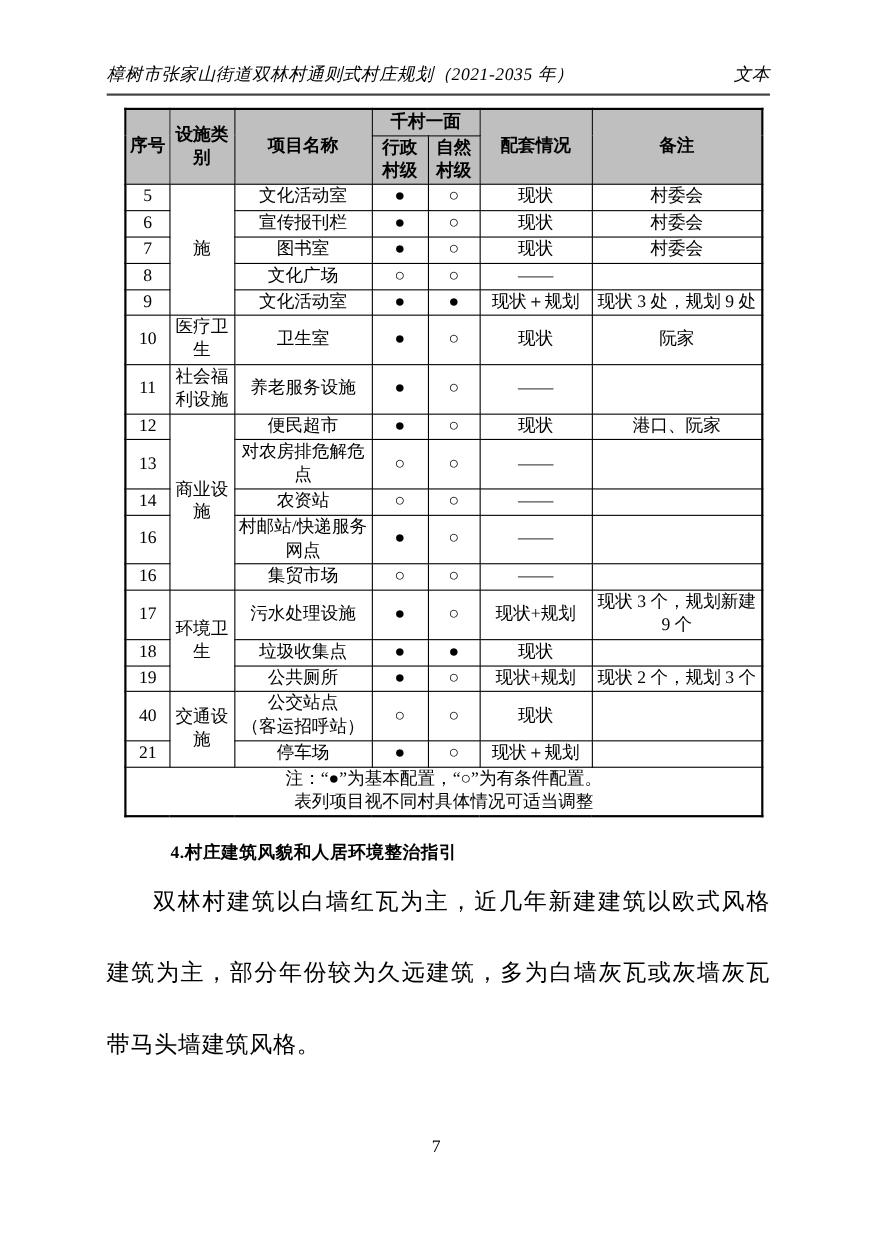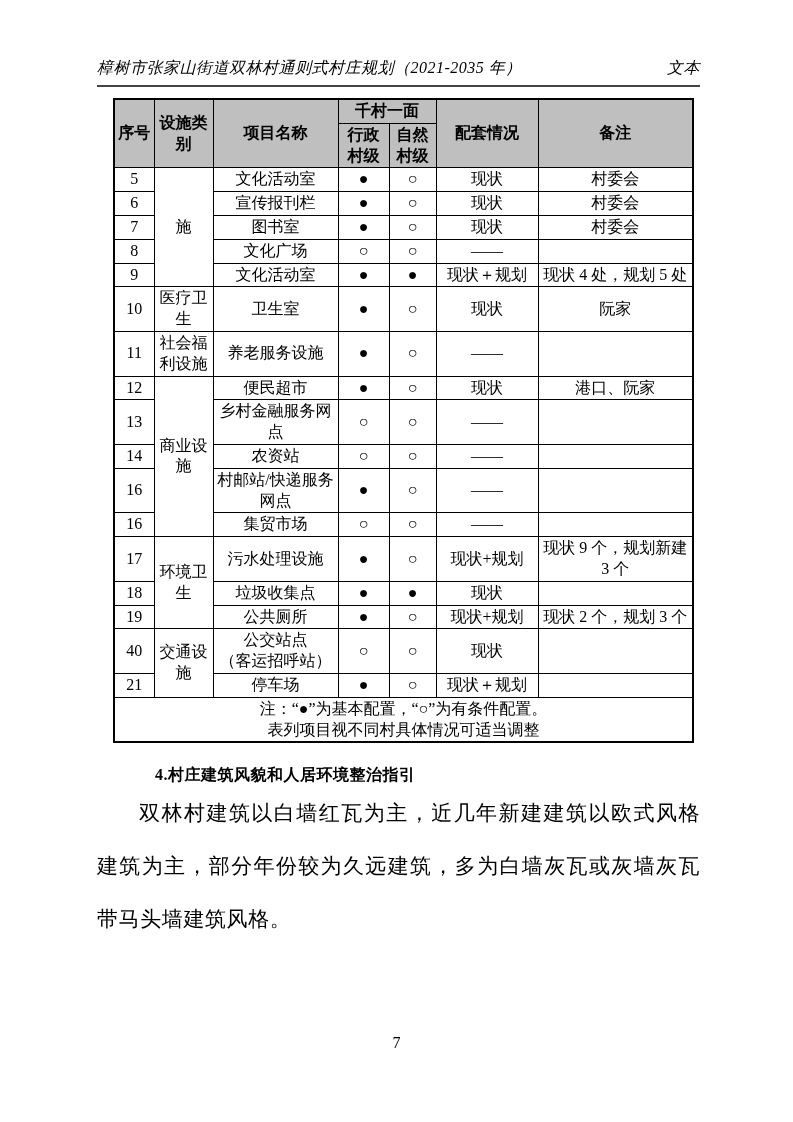--- a/index.html
+++ b/index.html
@@ -65,21 +65,21 @@
   
   .section-heading {
     font-weight: bold;
     font-size: 16px;
     margin: 22px 0 0 58px;
     letter-spacing: 0.5px;
   }
   .bodytext { width: 603px; margin-top: 1px; }
   .bodytext p {
     font-size: 21px;
-    line-height: 53px;
+    line-height: 65px;
     text-align: justify;
     text-justify: inter-character;
     text-indent: 2em;
     letter-spacing: 0.6px;
     white-space: normal;
   }
   
   .pagenum {
     position: absolute;
     top: 1034px; left: 0;
@@ -158,21 +158,21 @@
         <td class="mark">○</td>
         <td>——</td>
         <td></td>
       </tr>
       <tr>
         <td>9</td>
         <td>文化活动室</td>
         <td class="mark">●</td>
         <td class="mark">●</td>
         <td>现状＋规划</td>
-        <td>现状 4 处，规划 5 处</td>
+        <td>现状 3 处，规划 9 处</td>
       </tr>
       <tr>
         <td>10</td>
         <td class="prewrap">医疗卫
 生</td>
         <td>卫生室</td>
         <td class="mark">●</td>
         <td class="mark">○</td>
         <td>现状</td>
         <td>阮家</td>
@@ -192,21 +192,21 @@
         <td rowspan="5" class="prewrap">商业设
 施</td>
         <td>便民超市</td>
         <td class="mark">●</td>
         <td class="mark">○</td>
         <td>现状</td>
         <td>港口、阮家</td>
       </tr>
       <tr>
         <td>13</td>
-        <td class="prewrap">乡村金融服务网
+        <td class="prewrap">对农房排危解危
 点</td>
         <td class="mark">○</td>
         <td class="mark">○</td>
         <td>——</td>
         <td></td>
       </tr>
       <tr>
         <td>14</td>
         <td>农资站</td>
         <td class="mark">○</td>
@@ -232,21 +232,21 @@
         <td></td>
       </tr>
       <tr>
         <td>17</td>
         <td rowspan="3" class="prewrap">环境卫
 生</td>
         <td>污水处理设施</td>
         <td class="mark">●</td>
         <td class="mark">○</td>
         <td>现状+规划</td>
-        <td>现状 9 个，规划新建 3 个</td>
+        <td>现状 3 个，规划新建 9 个</td>
       </tr>
       <tr>
         <td>18</td>
         <td>垃圾收集点</td>
         <td class="mark">●</td>
         <td class="mark">●</td>
         <td>现状</td>
         <td></td>
       </tr>
       <tr>

